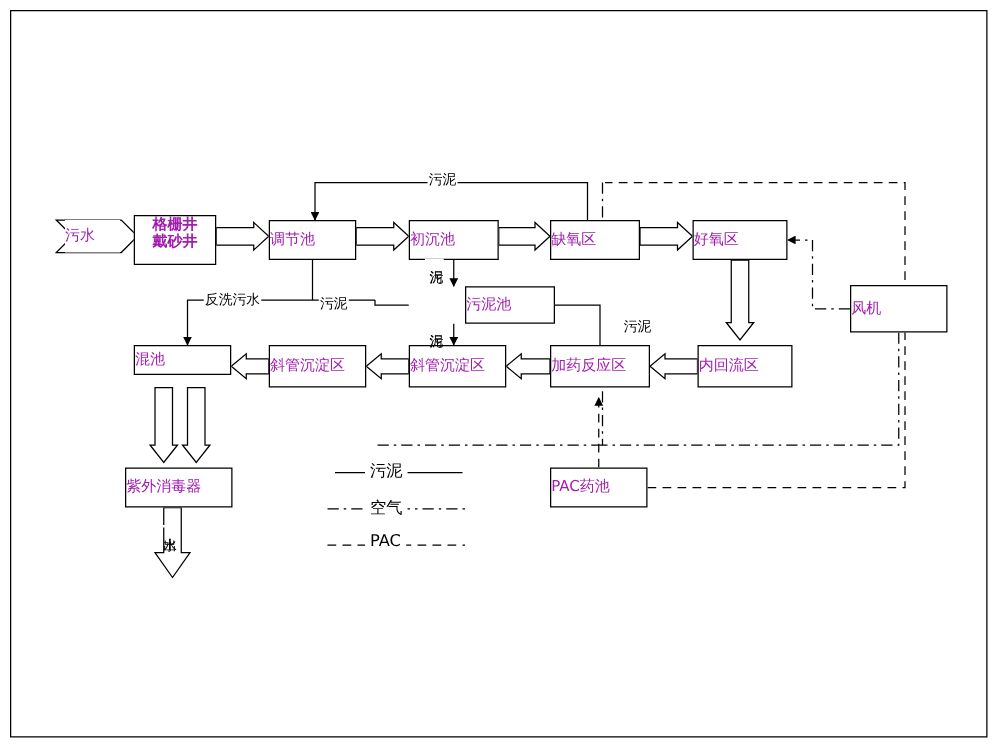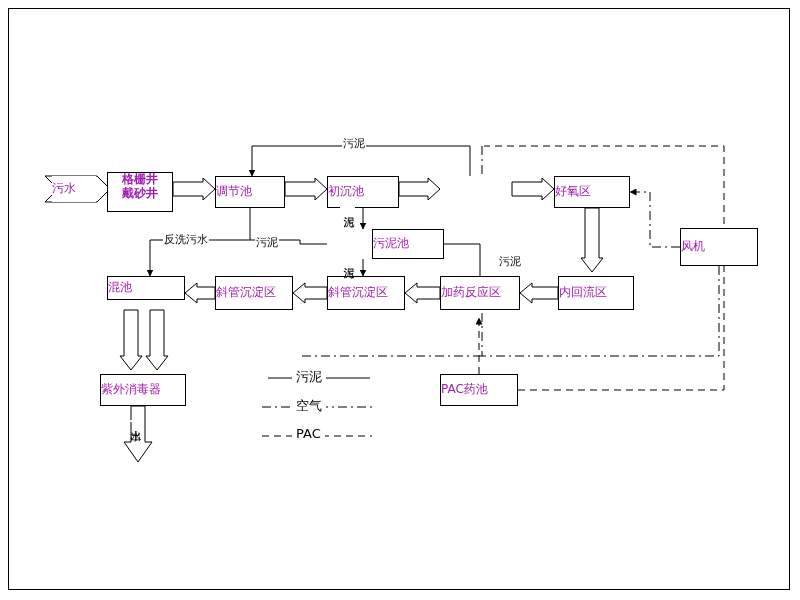--- a/index.html
+++ b/index.html
@@ -96,20 +96,23 @@
   </div>
 
   <div class="box" style="left:215px;top:176px;width:70px;height:32px;">
     <span>调节池</span>
   </div>
 
   <div class="box" style="left:327px;top:176px;width:72px;height:32px;">
     <span>初沉池</span>
   </div>
 
+  <div class="box" style="left:440px;top:176px;width:72px;height:32px;">
+    <span>缺氧区</span>
+  </div>
 
   <div class="box" style="left:554px;top:176px;width:76px;height:32px;">
     <span>好氧区</span>
   </div>
 
   <div class="box" style="left:680px;top:228px;width:78px;height:38px;">
     <span>风机</span>
   </div>
 
   <div class="box" style="left:327px;top:229px;width:72px;height:30px;margin-left:45px;">

